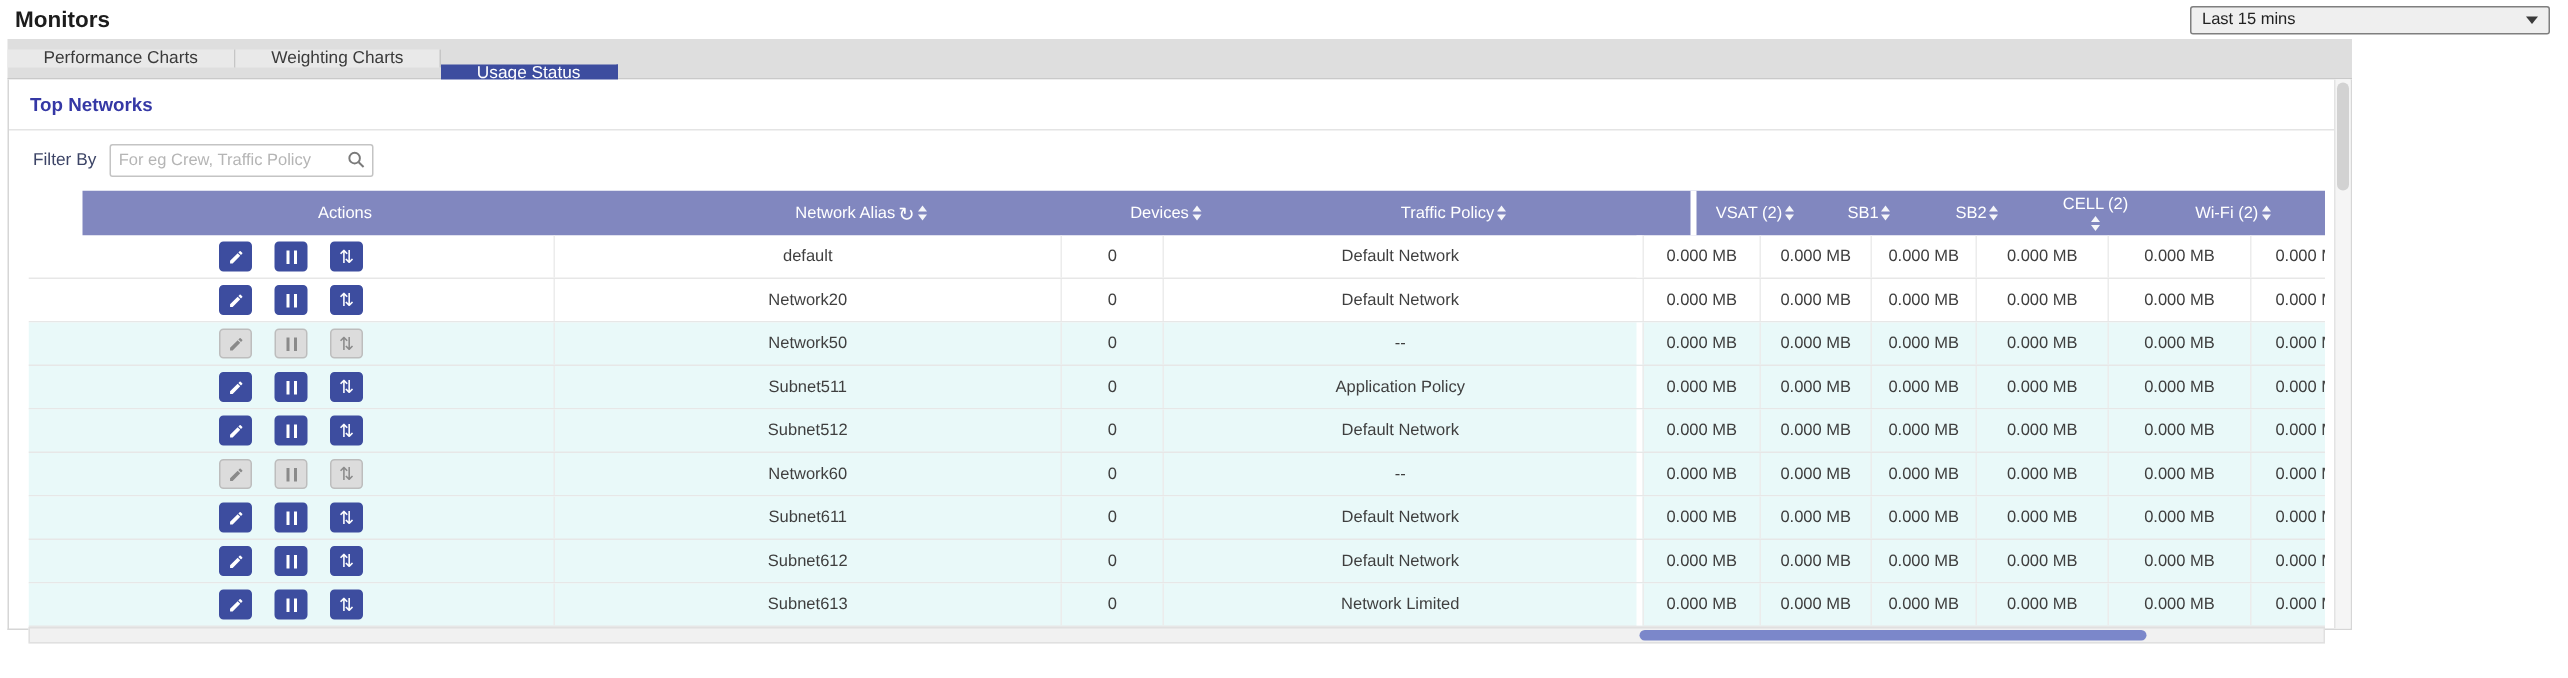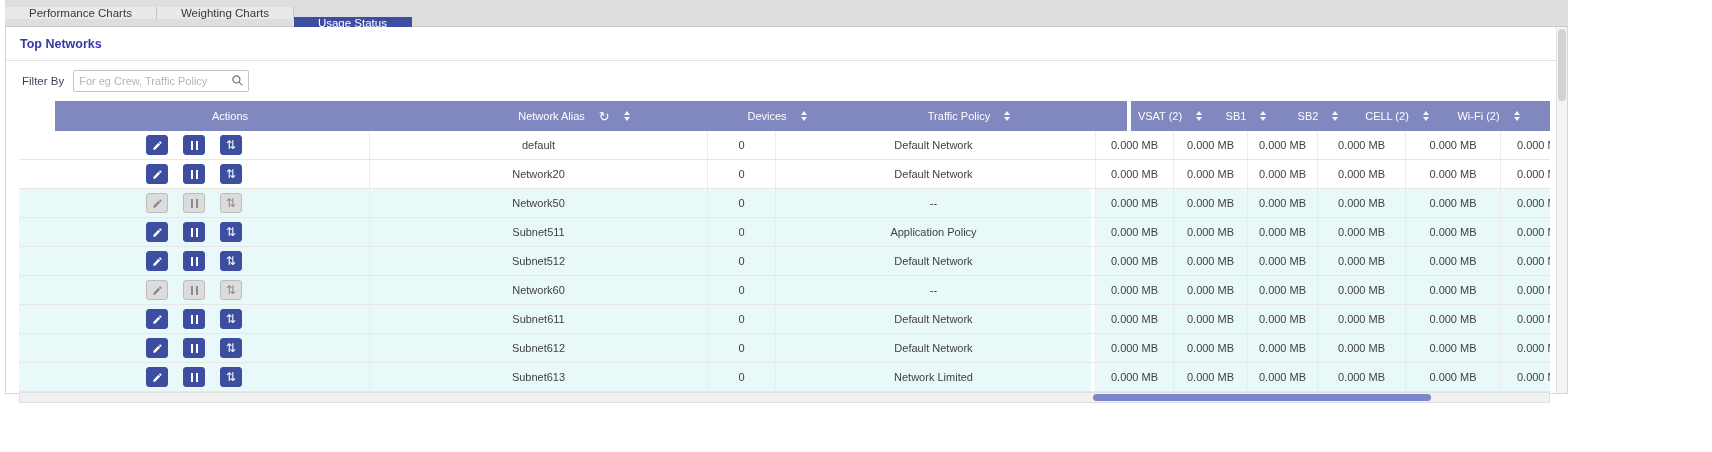--- a/index.html
+++ b/index.html
@@ -34,34 +34,34 @@
   .filter-input { width:176px; height:22px; border:1px solid #c4c4c4; border-radius:2px;
     padding:0 24px 0 5px; font-size:11px; color:#333; font-family:"Liberation Sans",sans-serif; }
   .filter-input::placeholder { color:#b5b5b5; }
   .search-ic { position:absolute; right:5px; top:4px; }
 
   
   .table-area { margin-left:13px; width:1531px; }
   .table-viewport { width:1531px; overflow:hidden; }
   .thead, .trow { display:flex; width:1561px; }
   .thead { height:30px; background:#8187bf; color:#fff; font-size:11px;margin-left:36px; }
-  .hcell { display:flex; align-items:center; justify-content:center; gap:14px; }
+  .hcell { display:flex; align-items:center; justify-content:center; gap:2px; }
   .trow { height:29px; background:#fff; border-bottom:1px solid #e7e7e7; font-size:11px; color:#3f3f3f; }
   .trow.tinted { background:#e9f9f9; }
   .cell { display:flex; align-items:center; justify-content:center; border-left:1px solid #ececec; }
   .cell:first-child { border-left:none; }
 
   .col-actions { width:350px; }
   .col-alias   { width:338px; }
   .col-devices { width:68px; }
   .col-policy  { width:316px; }
   .colgap      { width:4px; background:#fff; border-left:none !important; }
   .thead .colgap { background:#fff; }
   .m0 { width:78px; } .m1 { width:74px; } .m2 { width:70px; }
-  .m3 { width:88px; } .m4 { width:95px;text-align:center; } .m5 { width:80px; }
+  .m3 { width:88px;flex-direction:column; } .m4 { width:95px;text-align:center; } .m5 { width:80px; }
 
   .sort { display:flex; flex-direction:column; gap:2px; cursor:pointer; }
   .sort i { display:block; width:0; height:0; border-left:3.5px solid transparent; border-right:3.5px solid transparent; }
   .sort .up   { border-bottom:4px solid rgba(255,255,255,.92); }
   .sort .down { border-top:4px solid rgba(255,255,255,.92); }
   .refresh { font-size:13px; line-height:1; cursor:pointer; }
 
   
   .col-actions { gap:15px; }
   .abtn { width:22px; height:20px; border-radius:3px; background:#3d4d9f; border:1px solid #3d4d9f;
@@ -78,20 +78,27 @@
   .vscroll { position:absolute; top:0; right:0; width:11px; height:100%;
     background:#f5f5f5; border-left:1px solid #e3e3e3; }
   .vthumb { position:absolute; top:2px; right:1px; width:8px; height:72px;
     background:#d2d2d2; border-radius:4px; cursor:grab; }
 </style>
 </head>
 <body>
 
 <div>
 
+  <div class="topbar">
+    <div class="page-title">Monitors</div>
+    <div class="time-select">
+      <span>Last 15 mins</span>
+      <span class="chev"></span>
+    </div>
+  </div>
 
   <div class="content">
 
     <div class="tabstrip">
       <div class="tab">
         <span>Performance Charts</span>
       </div>
       <div class="tab">
         <span>Weighting Charts</span>
       </div>

